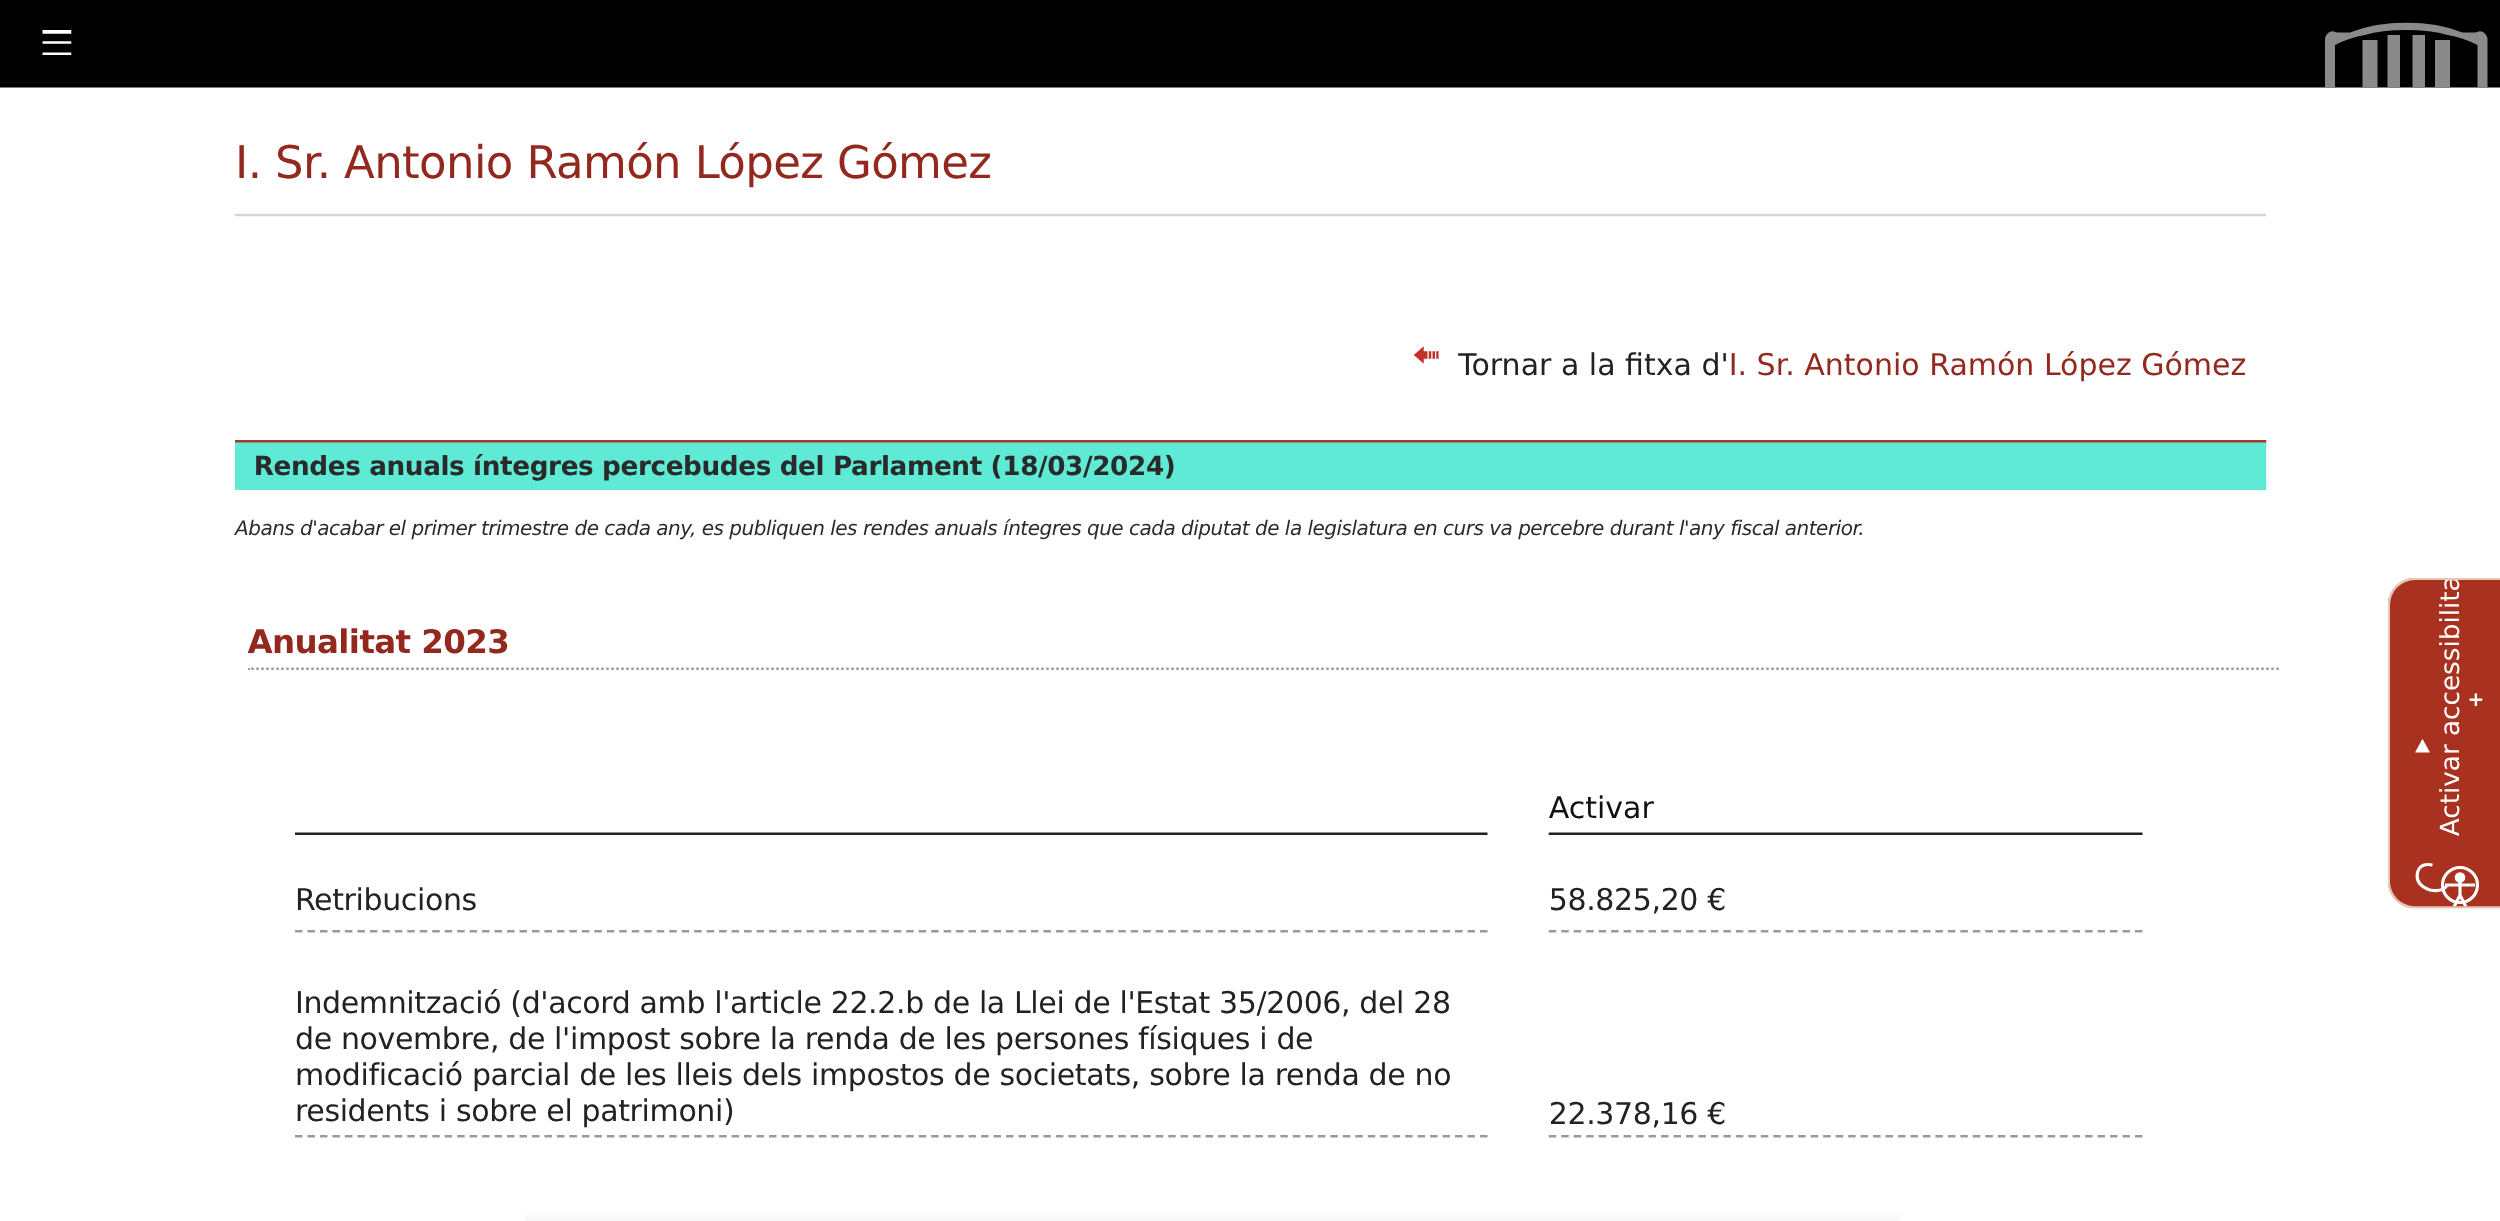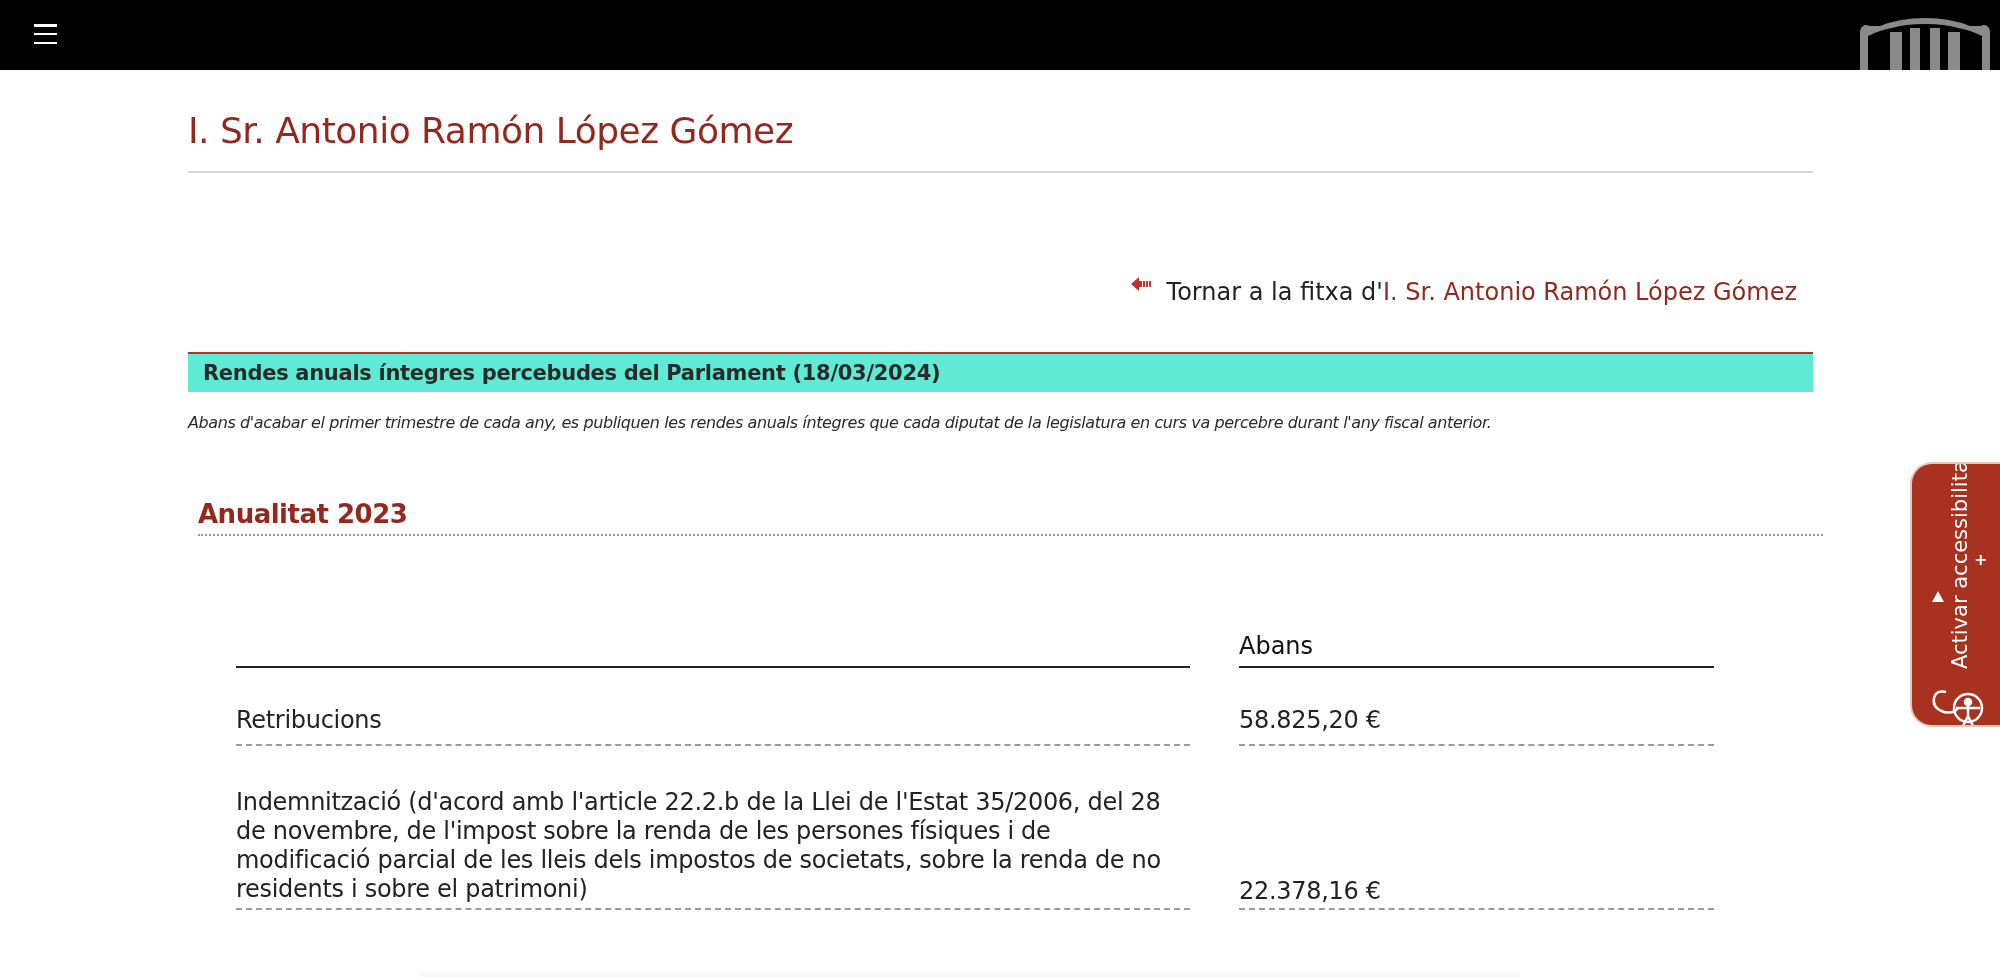--- a/index.html
+++ b/index.html
@@ -137,21 +137,21 @@
 
   <div class="section-head">
     <h2>Rendes anuals íntegres percebudes del Parlament (18/03/2024)</h2>
   </div>
   <p class="intro">Abans d'acabar el primer trimestre de cada any, es publiquen les rendes anuals íntegres que cada diputat de la legislatura en curs va percebre durant l'any fiscal anterior.</p>
 
   <h3 class="year-title">Anualitat 2023</h3>
 
   <div class="table">
     <div class="th col-desc"></div>
-    <div class="th col-amt">Abans</div>
+    <div class="th col-amt">Activar</div>
 
     <div class="row-cell col-desc row1">Retribucions</div>
     <div class="row-cell col-amt row1">58.825,20 €</div>
 
     <div class="row-cell col-desc row2">Indemnització (d'acord amb l'article 22.2.b de la Llei de l'Estat 35/2006, del 28 de novembre, de l'impost sobre la renda de les persones físiques i de modificació parcial de les lleis dels impostos de societats, sobre la renda de no residents i sobre el patrimoni)</div>
     <div class="row-cell col-amt row2 amt">22.378,16 €</div>
   </div>
 </main>
 
 <div class="a11y">

